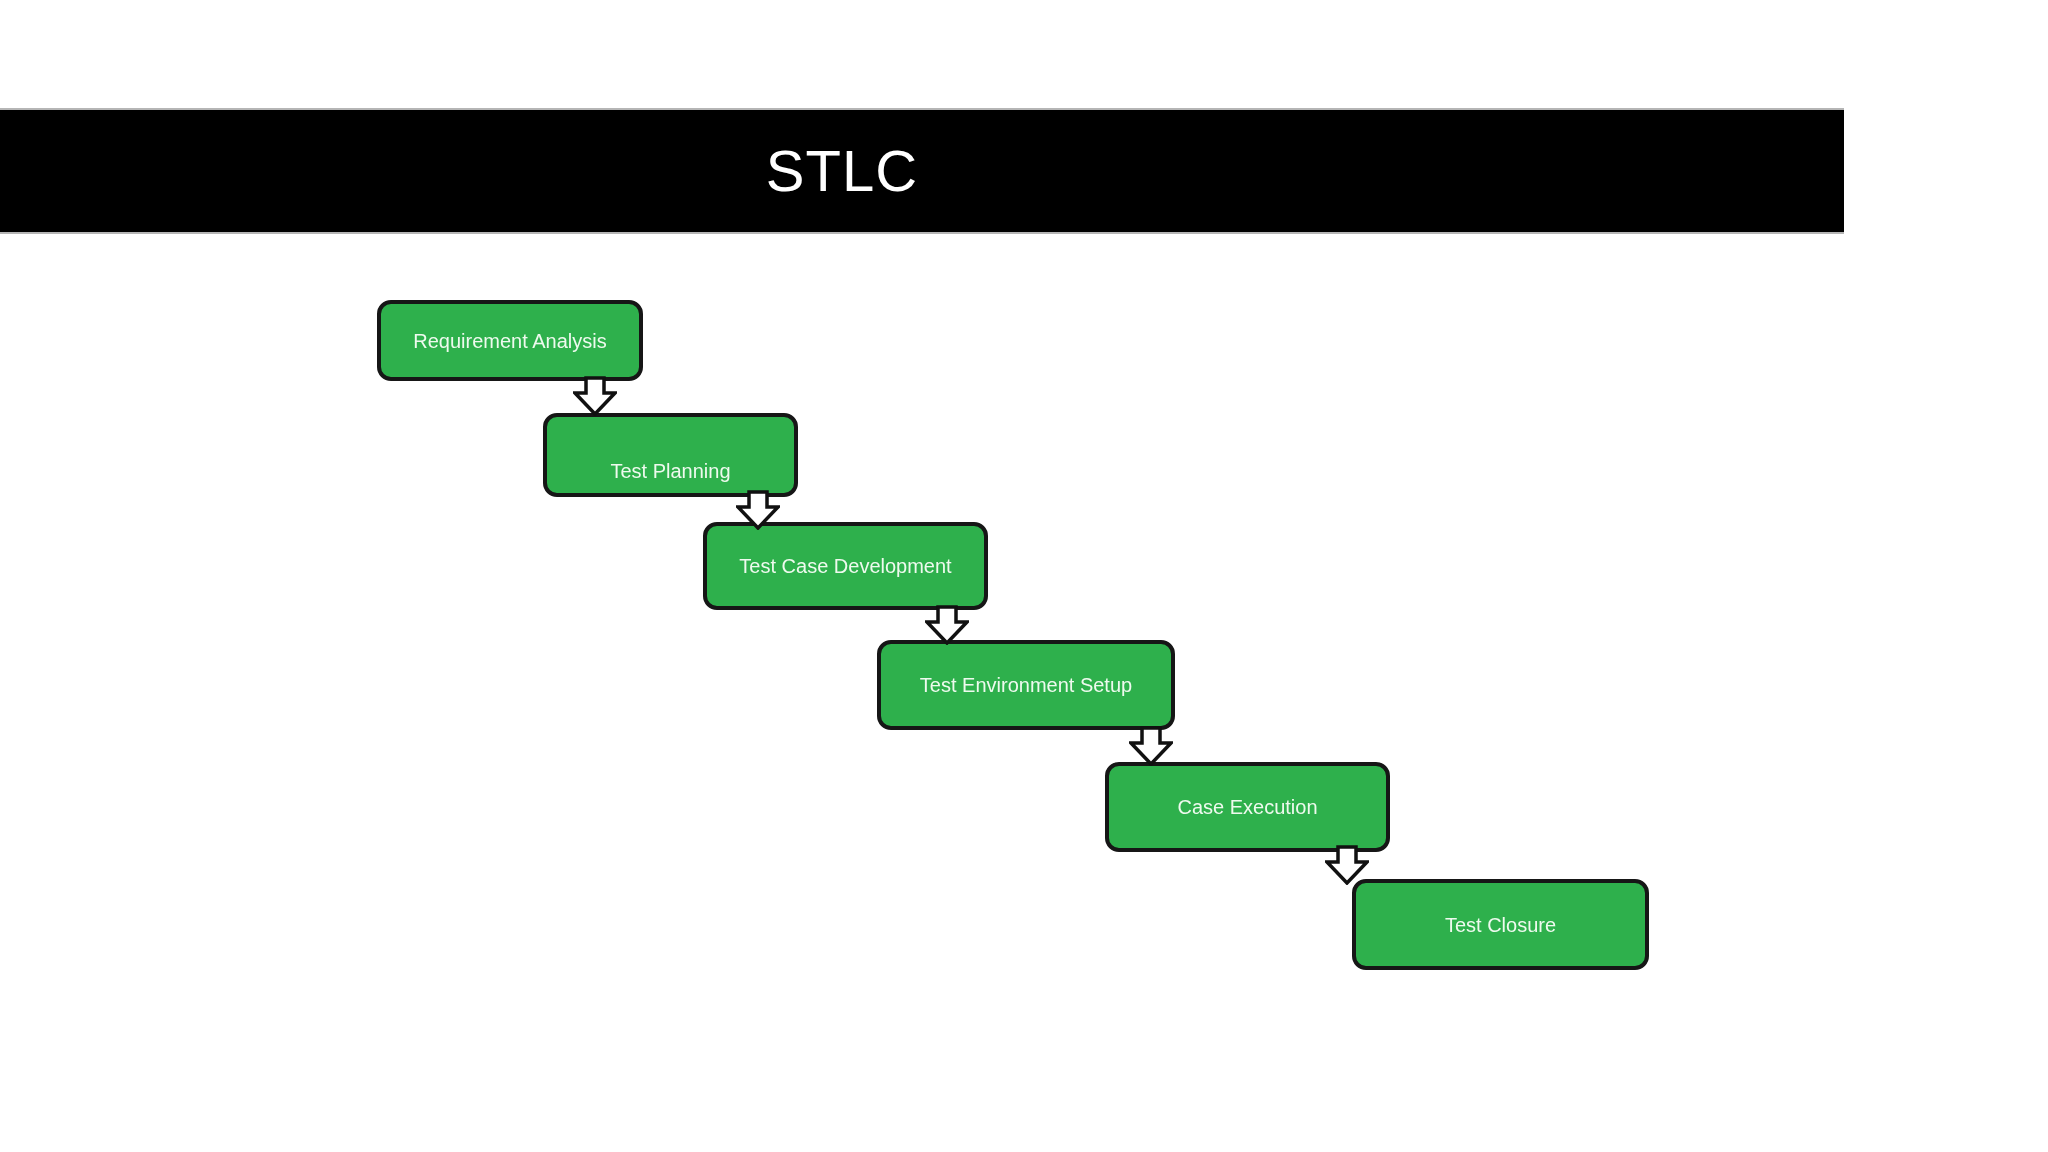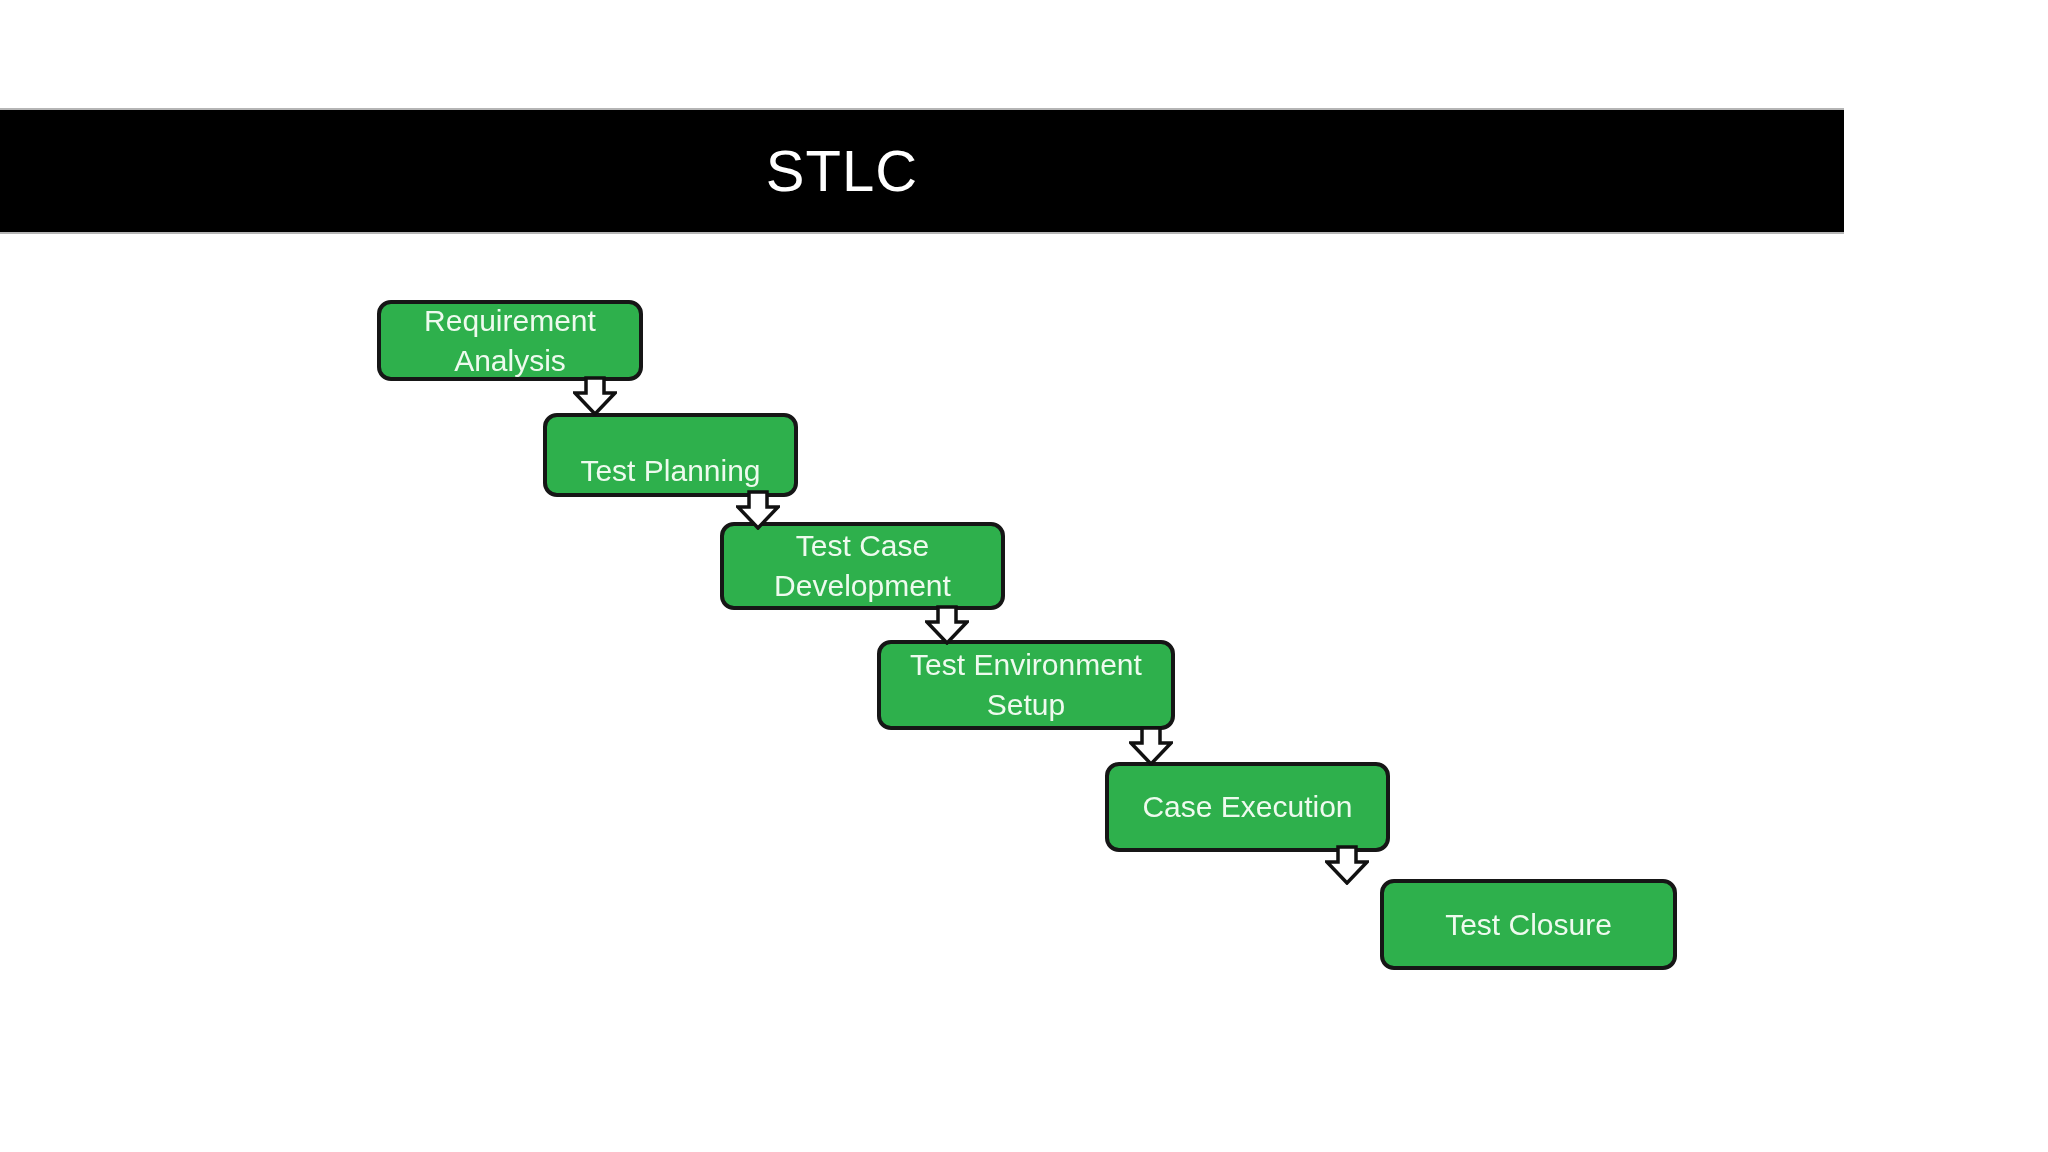--- a/index.html
+++ b/index.html
@@ -40,21 +40,21 @@
     position: absolute;
     box-sizing: border-box;
     background: #2eb04c;
     border: 4px solid #161616;
     border-radius: 14px;
     display: flex;
     align-items: center;
     justify-content: center;
     text-align: center;
     color: #eefaee;
-    font-size: 30px;
+    font-size: 20px;
     line-height: 40px;
     padding: 2px 6px;
     z-index: 1;
   }
   .flow-arrow {
     position: absolute;
     width: 44px;
     height: 40px;
     z-index: 2;
   }
@@ -74,33 +74,33 @@
   </div>
 
   <div class="step-box" style="left:377px; top:300px; width:266px; height:81px;">
     <span>Requirement Analysis</span>
   </div>
 
   <div class="step-box" style="left:543px; top:413px; width:255px; height:84px;align-items:flex-end;">
     <span>Test Planning</span>
   </div>
 
-  <div class="step-box" style="left:720px; top:522px; width:285px; height:88px;">
+  <div class="step-box" style="left:703px; top:522px; width:285px; height:88px;">
     <span>Test Case Development</span>
   </div>
 
   <div class="step-box" style="left:877px; top:640px; width:298px; height:90px;align-items:center;">
     <span>Test Environment Setup</span>
   </div>
 
   <div class="step-box" style="left:1105px; top:762px; width:285px; height:90px;">
     <span>Case Execution</span>
   </div>
 
-  <div class="step-box" style="left:1380px; top:879px; width:297px; height:91px;">
+  <div class="step-box" style="left:1352px; top:879px; width:297px; height:91px;">
     <span>Test Closure</span>
   </div>
 
   <div class="flow-arrow" style="left:573px; top:376px;">
     <svg viewBox="0 0 44 40" xmlns="http://www.w3.org/2000/svg">
       <path d="M13 2 H31 V17 H42 L22 38 L2 17 H13 Z" fill="#ffffff" stroke="#111111" stroke-width="3.5" stroke-linejoin="miter"></path>
     </svg>
   </div>
 
   <div class="flow-arrow" style="left:736px; top:490px;">

